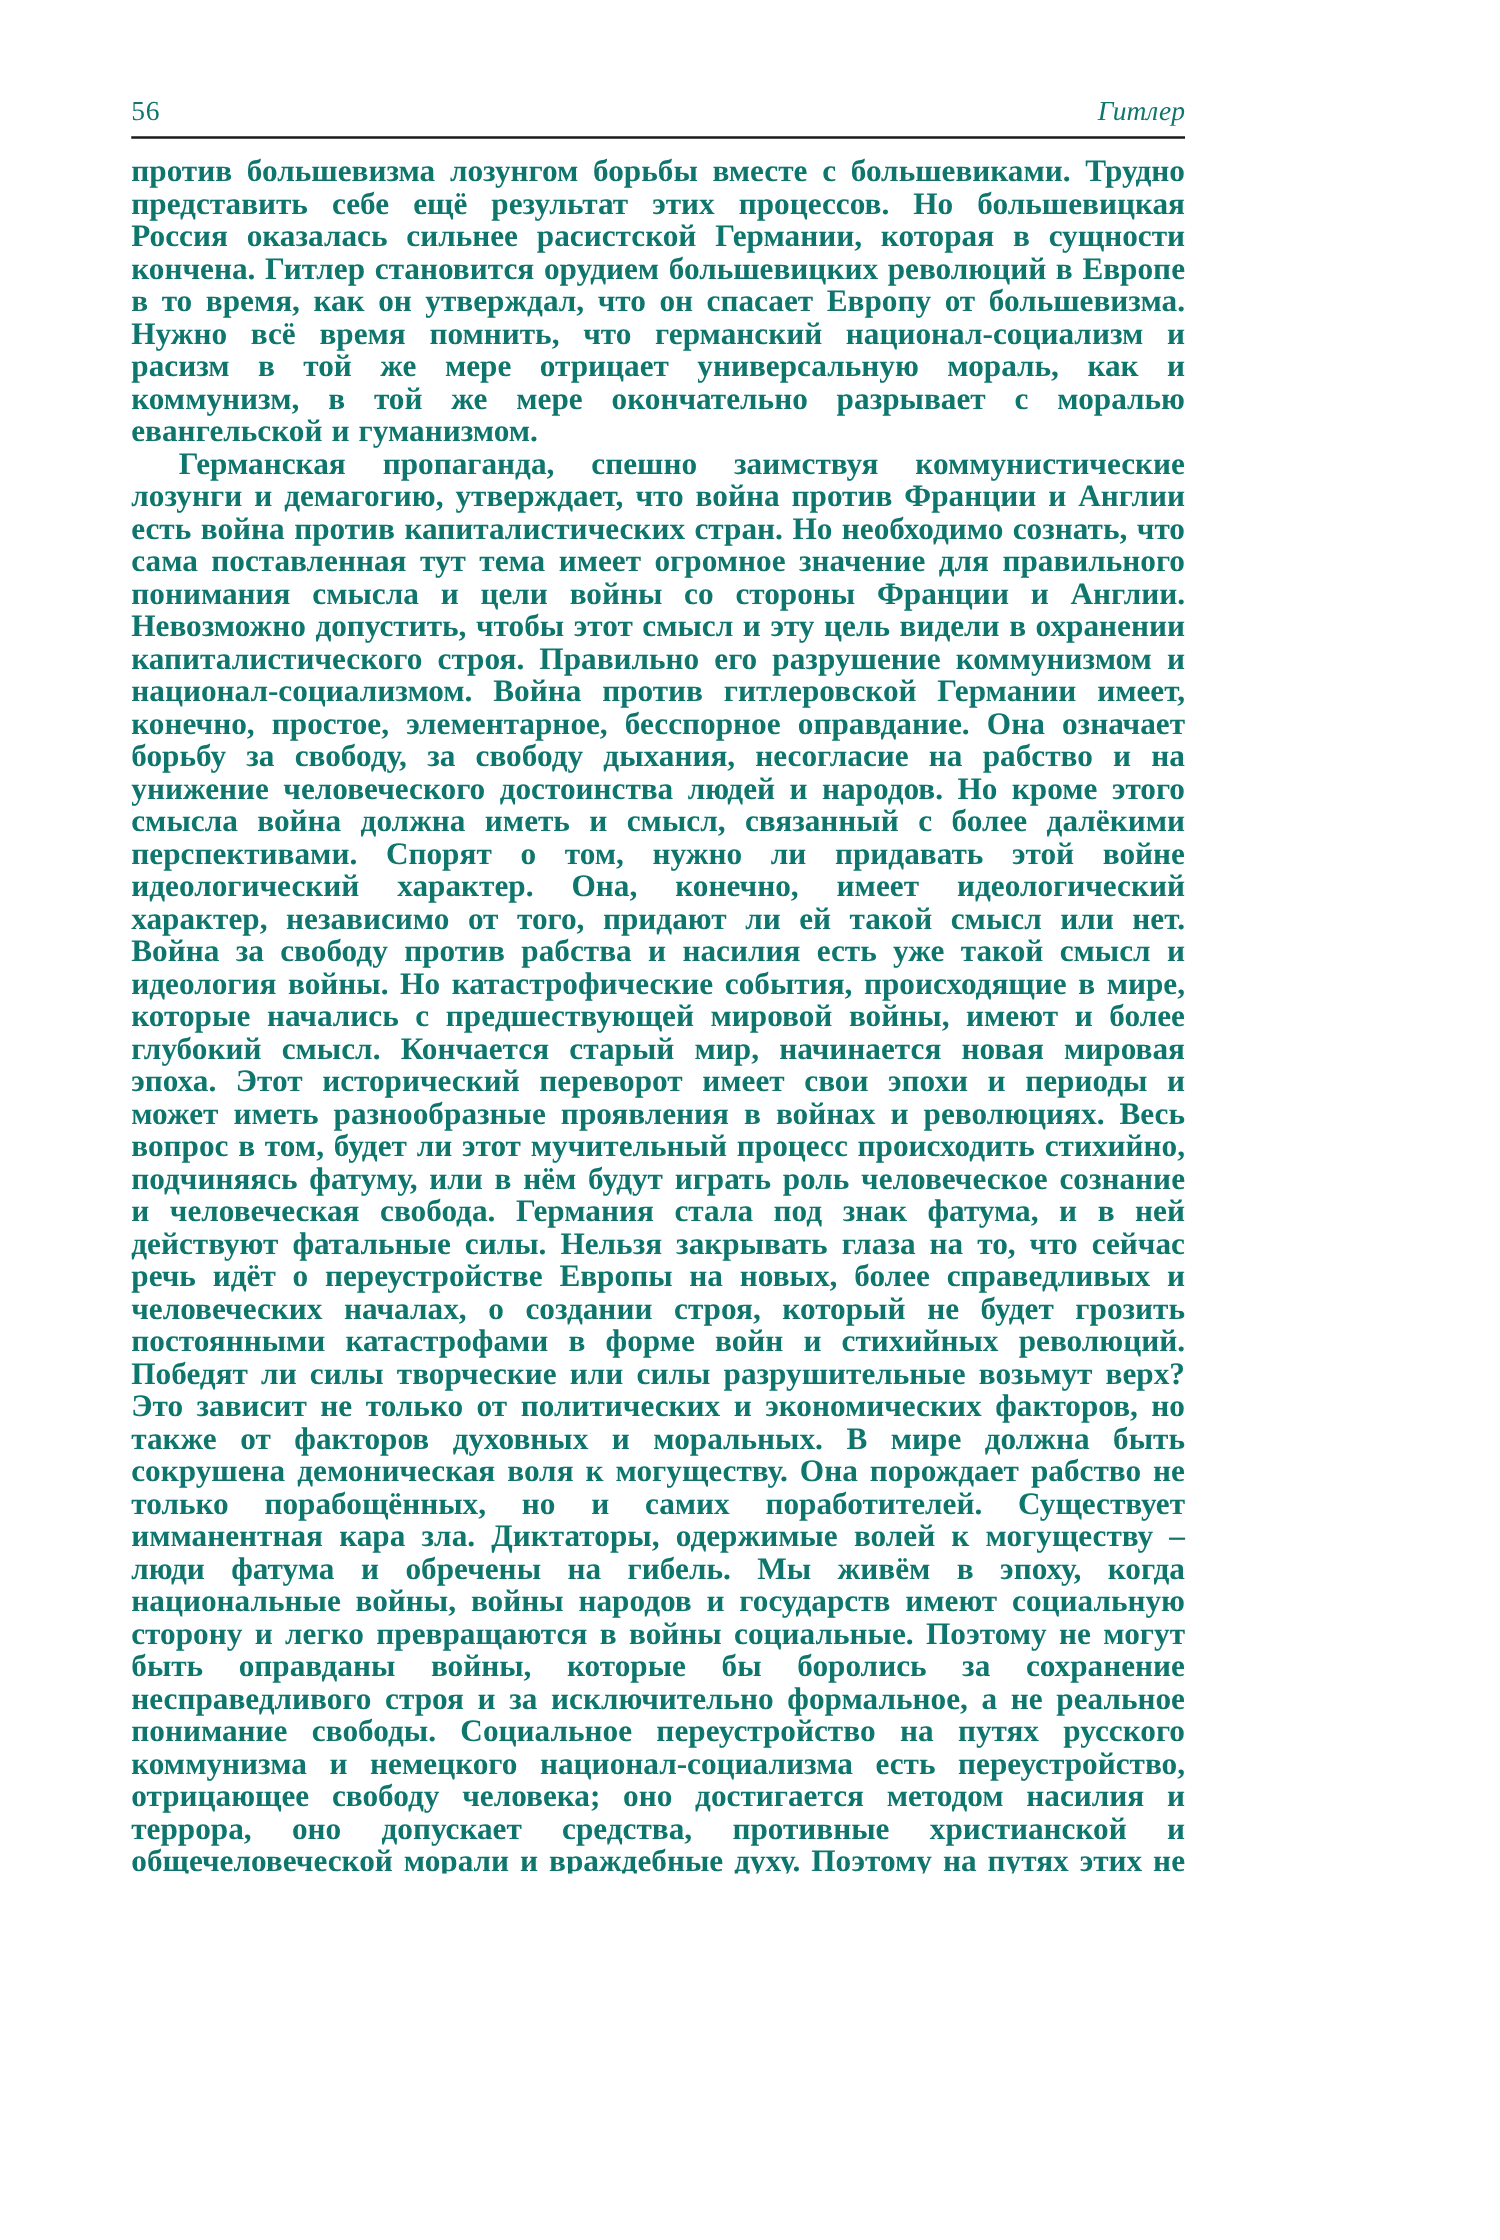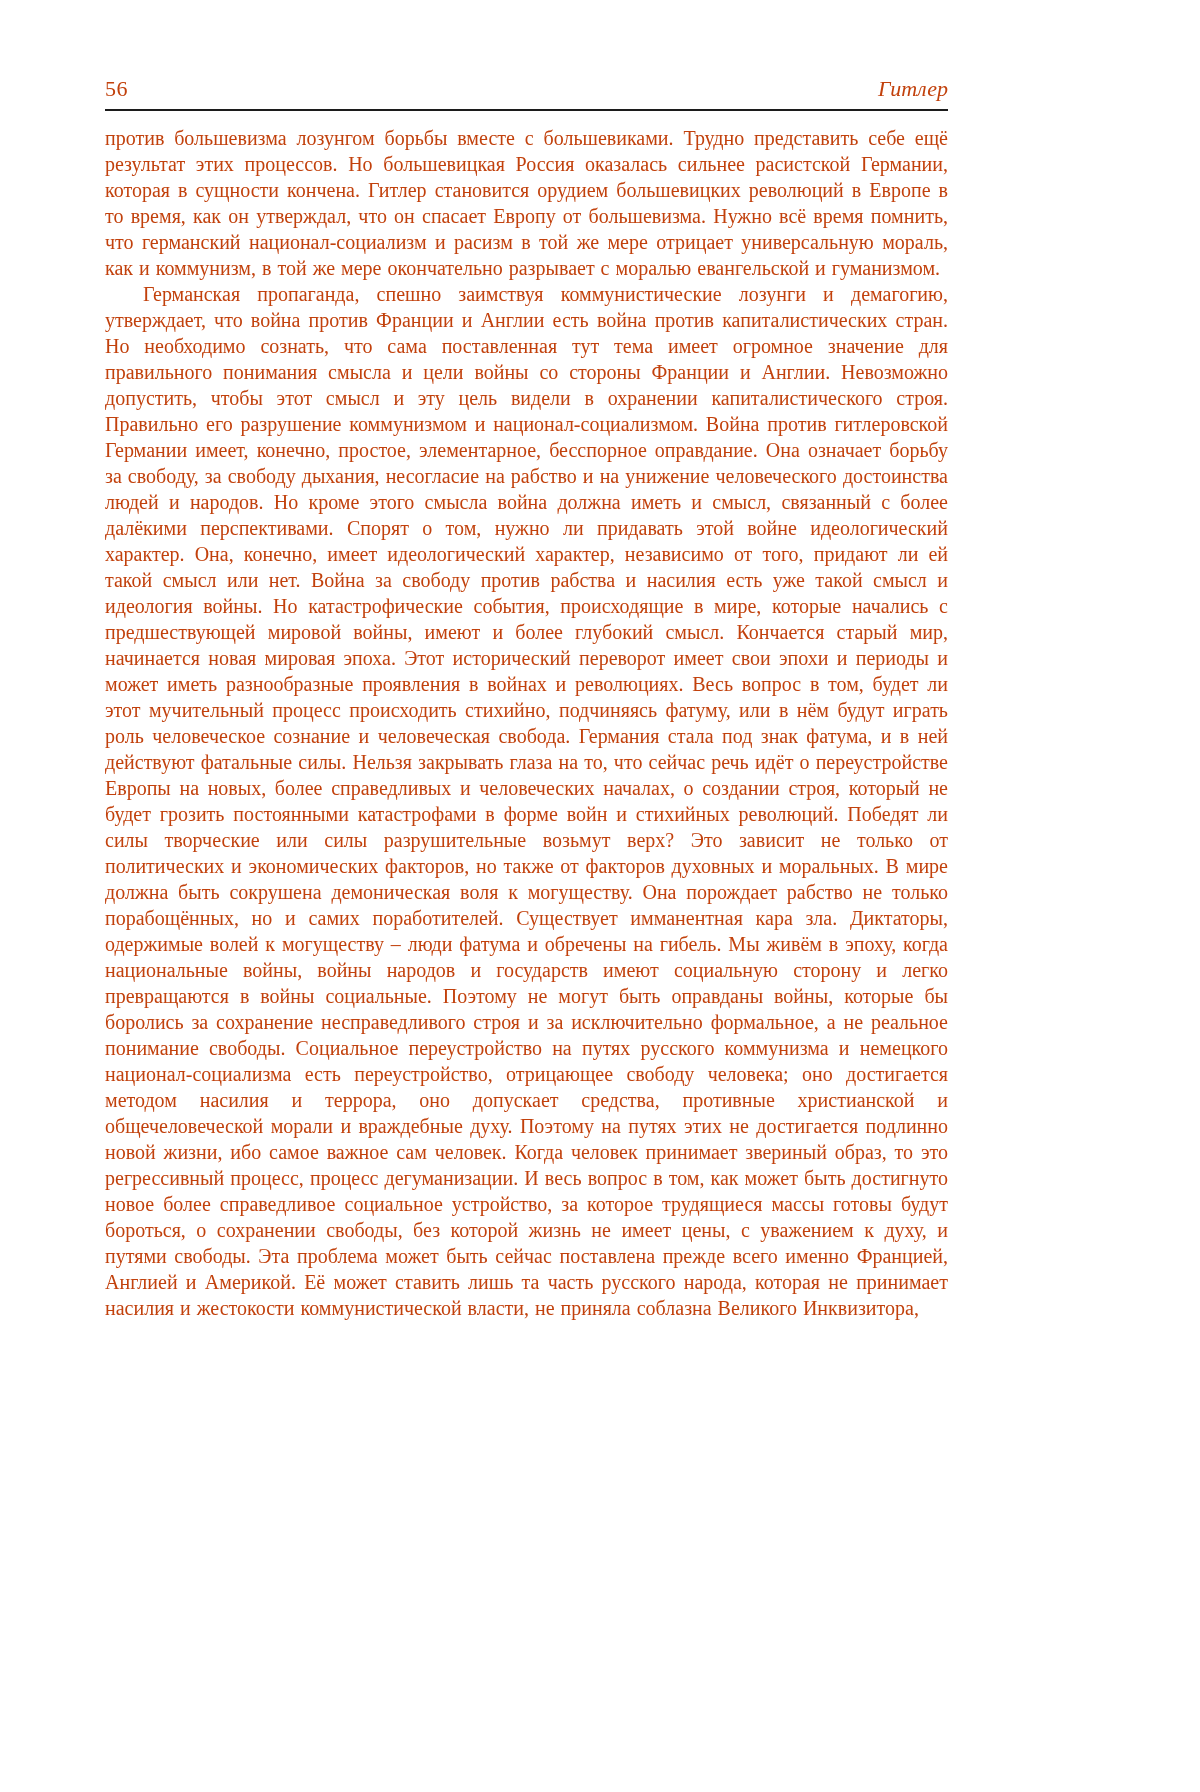--- a/index.html
+++ b/index.html
@@ -7,21 +7,21 @@
     padding: 0;
     background: #ffffff;
   }
   .page {
     position: relative;
     width: 1200px;
     height: 1499px;
     background: #ffffff;
     overflow: hidden;
     font-family: "Liberation Serif", "DejaVu Serif", serif;
-    color: #c2410c;
+    color: #0f766e;
     box-sizing: border-box;
   }
   .page-inner {
     position: absolute;
     left: 105px;
     top: 76px;
     width: 843px;
   }
   .page-header {
     display: flex;
@@ -37,24 +37,25 @@
     letter-spacing: 0.5px;
   }
   .running-title {
     font-style: italic;
   }
   .body-text {
     margin-top: 14px;
   }
   .para {
     margin: 0;
-    font-size: 20px;
+    font-size: 25px;
     line-height: 26px;
     text-align: justify;
     word-spacing: 1px;
+    font-weight: bold;
   }
   .para.indent {
     text-indent: 38px;
   }
 </style>
 </head>
 <body>
 
 <div class="page">
   <div class="page-inner">

